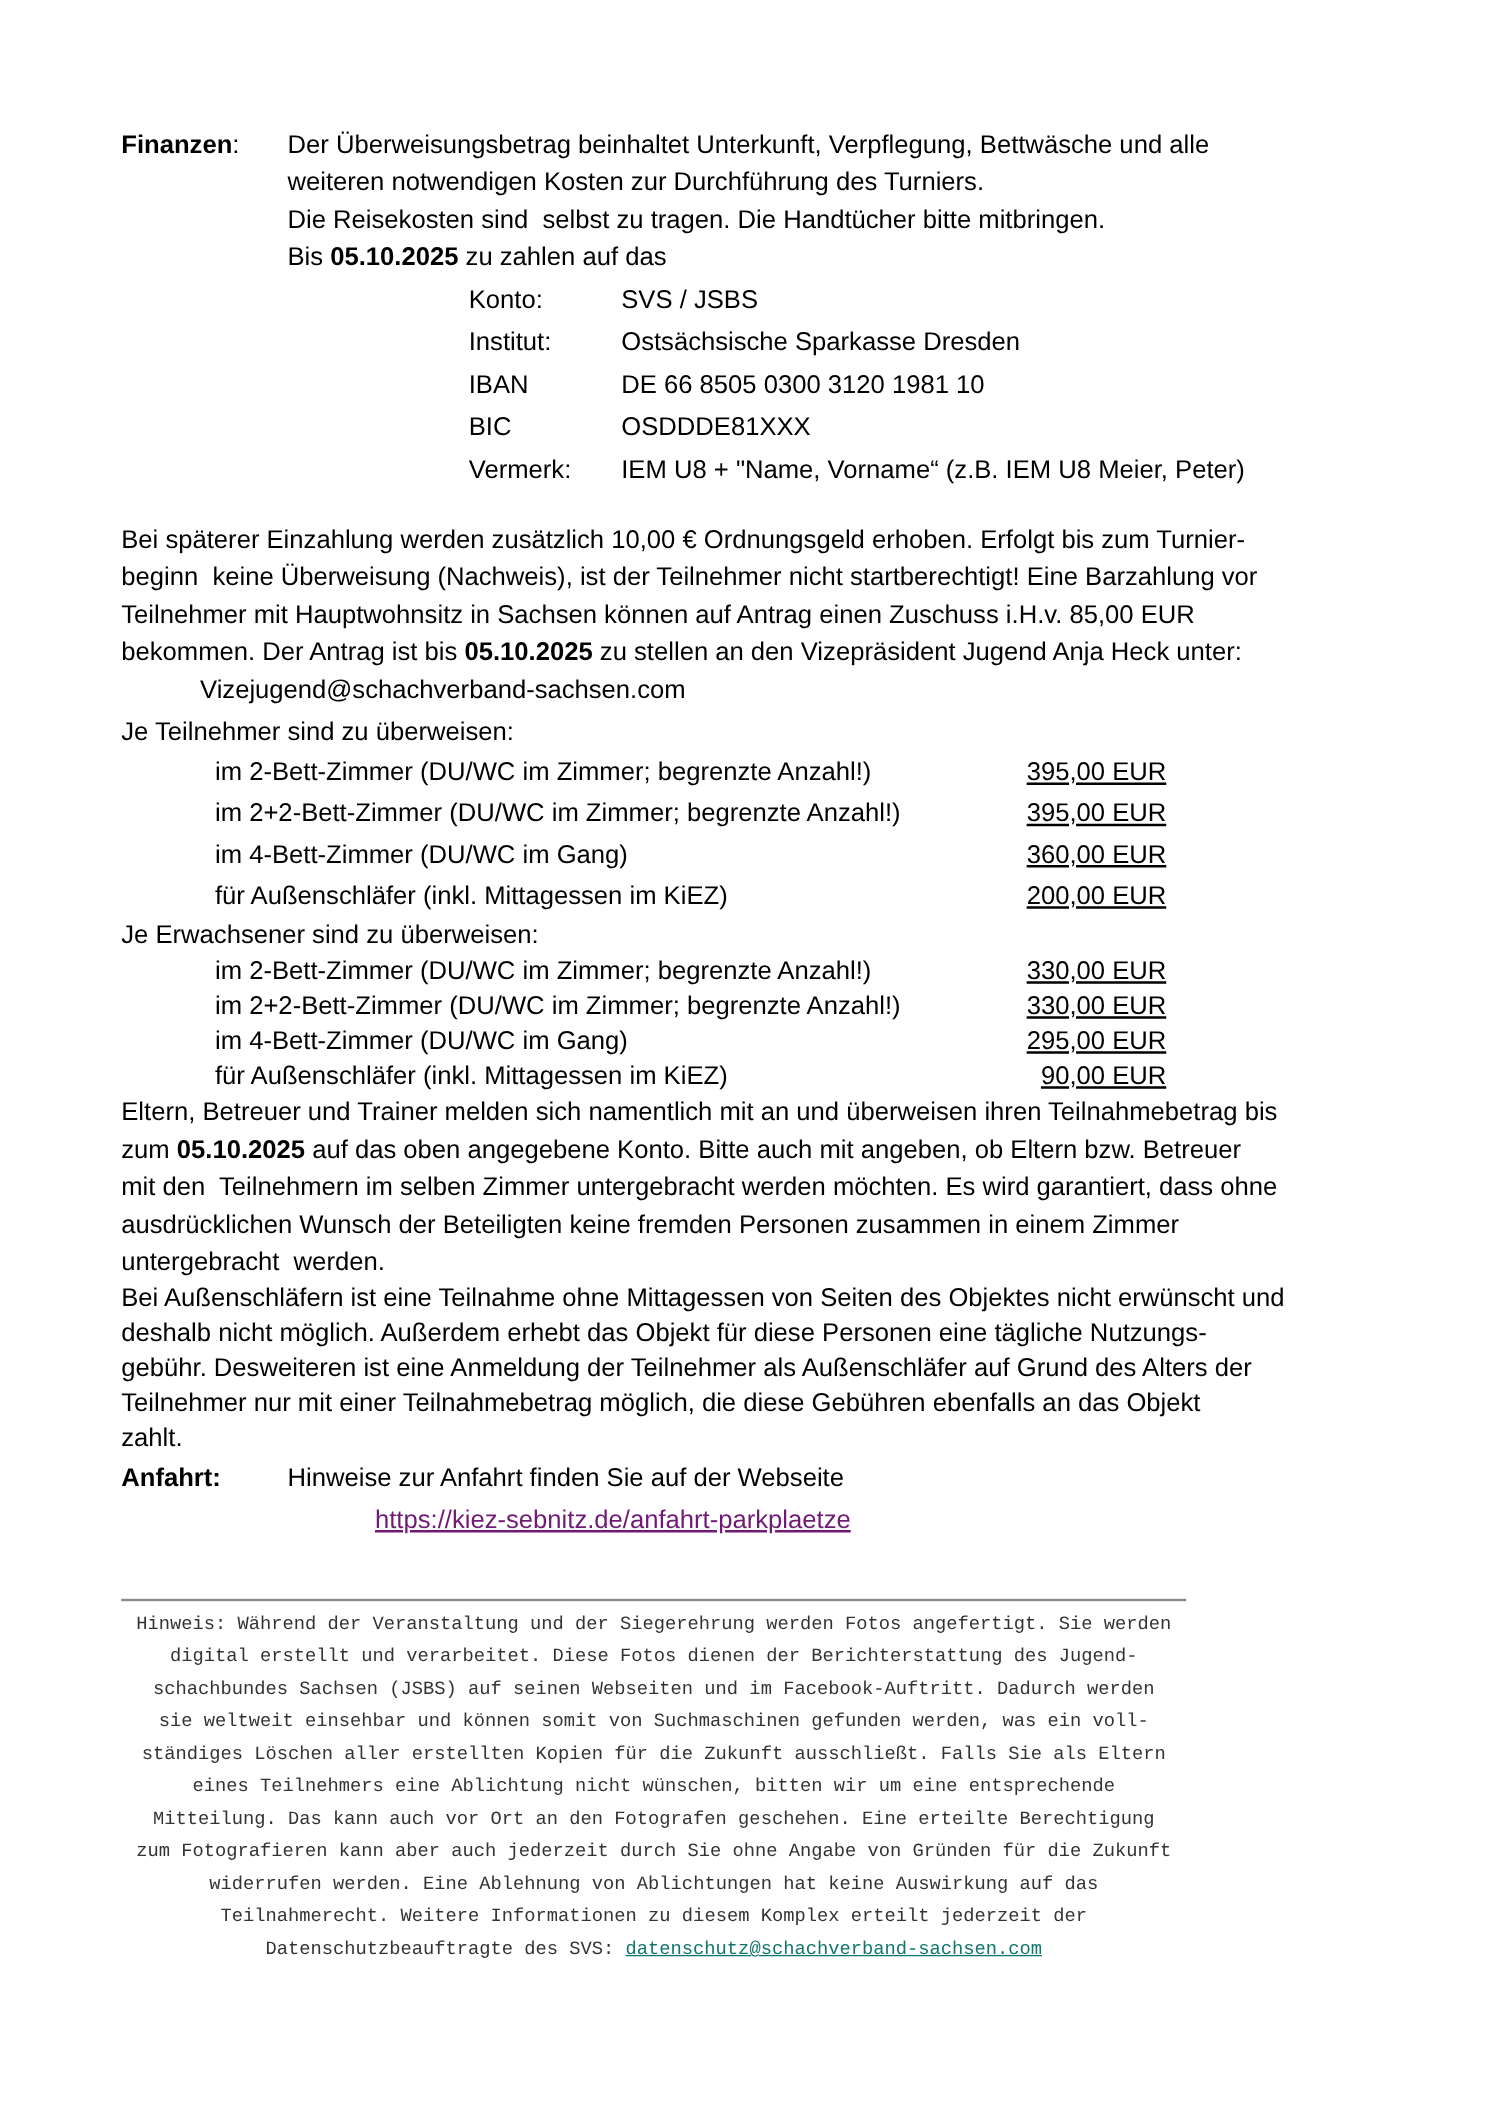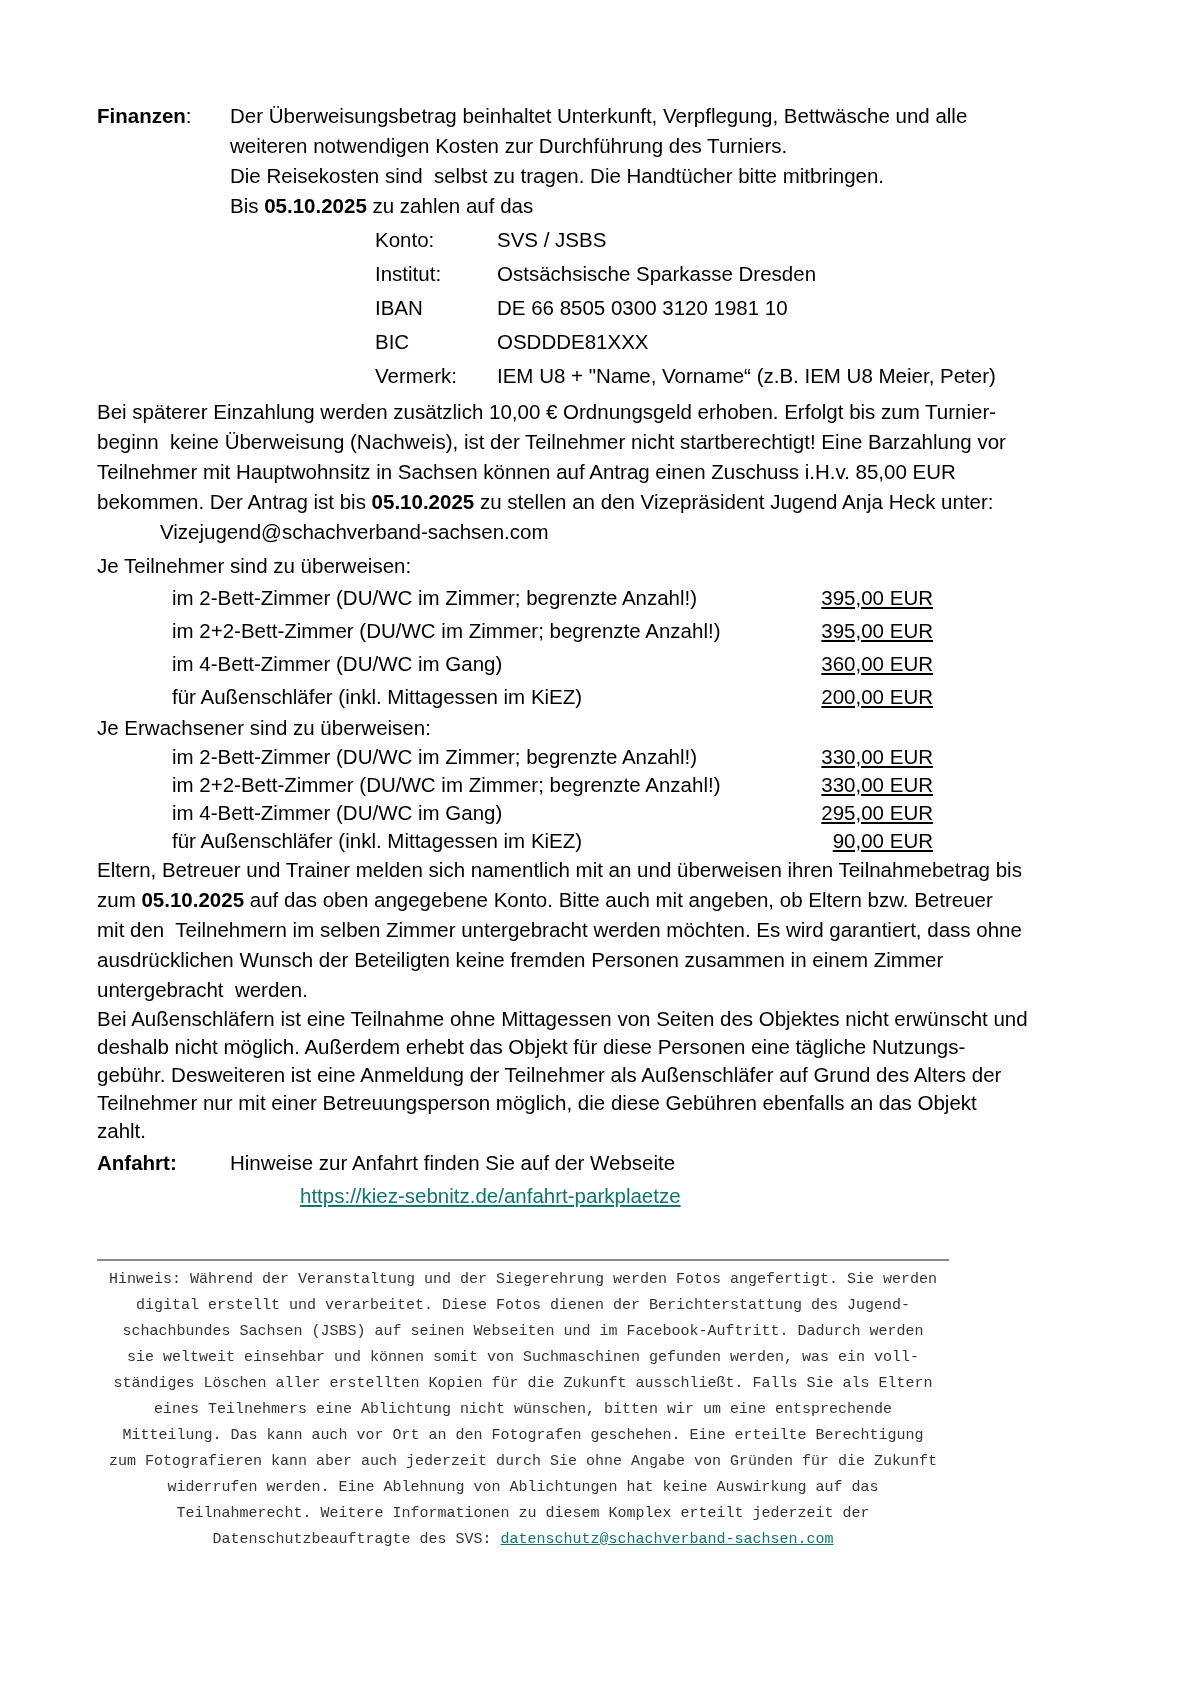--- a/index.html
+++ b/index.html
@@ -10,37 +10,37 @@
   }
   .line { line-height:30px; white-space:pre; }
   .two-col { display:flex; }
   .col-label { width:133px; flex:none; }
   .bold { font-weight:bold; }
 
   .bank { margin-left:145px; margin-top:2px; }
   .bank-row { display:flex; line-height:34px; white-space:pre; }
   .bank-label { width:122px; flex:none; }
 
-  .para-late { margin-top:4px; }
+  .para-late { margin-top:24px; }
   .para { margin-top:0; }
   .email-line { margin-left:63px; }
 
   .fees-heading { line-height:30px; white-space:pre; margin-top:4px; }
   .fees-heading2 { line-height:30px; white-space:pre; margin-top:0; }
   .price-row { display:flex; margin-left:75px; width:761px; white-space:pre; }
   .fees-participant .price-row { line-height:33px; }
   .fees-adult .price-row { line-height:28px; }
   .price-label { flex:1; }
   .price-amount { width:130px; flex:none; text-align:right;text-decoration:underline; }
 
   .para-outside .line { line-height:28px; }
 
   .anfahrt { margin-top:3px; }
   .anfahrt-link-line { margin-left:70px; margin-top:3px; }
-  .weblink { color:#0f766e; text-decoration:underline; }
+  .weblink { color:#701a75; text-decoration:underline; }
 
   .divider { margin-top:48px; height:2px; background:#8c8c8c; }
 
   .mono { margin-top:6px; font-family:Liberation Mono, monospace;
           font-size:15px; color:#333333;text-align:center; }
   .mono .line { line-height:26px; white-space:pre; }
   .email-link { color:#0f766e; text-decoration:underline; }
 </style>
 </head>
 <body>
@@ -96,21 +96,21 @@
     <div class="line"><span>zum </span><b>05.10.2025</b><span> auf das oben angegebene Konto. Bitte auch mit angeben, ob Eltern bzw. Betreuer</span></div>
     <div class="line">mit den  Teilnehmern im selben Zimmer untergebracht werden möchten. Es wird garantiert, dass ohne</div>
     <div class="line">ausdrücklichen Wunsch der Beteiligten keine fremden Personen zusammen in einem Zimmer</div>
     <div class="line">untergebracht  werden.</div>
   </div>
 
   <div class="para para-outside">
     <div class="line">Bei Außenschläfern ist eine Teilnahme ohne Mittagessen von Seiten des Objektes nicht erwünscht und</div>
     <div class="line">deshalb nicht möglich. Außerdem erhebt das Objekt für diese Personen eine tägliche Nutzungs-</div>
     <div class="line">gebühr. Desweiteren ist eine Anmeldung der Teilnehmer als Außenschläfer auf Grund des Alters der</div>
-    <div class="line">Teilnehmer nur mit einer Betreuungsperson möglich, die diese Gebühren ebenfalls an das Objekt</div>
+    <div class="line">Teilnehmer nur mit einer Teilnahmebetrag möglich, die diese Gebühren ebenfalls an das Objekt</div>
     <div class="line">zahlt.</div>
   </div>
 
   <div class="two-col anfahrt">
     <div class="col-label line bold">Anfahrt:</div>
     <div>
       <div class="line">Hinweise zur Anfahrt finden Sie auf der Webseite</div>
       <div class="line anfahrt-link-line"><a href="#" class="weblink">https://kiez-sebnitz.de/anfahrt-parkplaetze</a></div>
     </div>
   </div>

